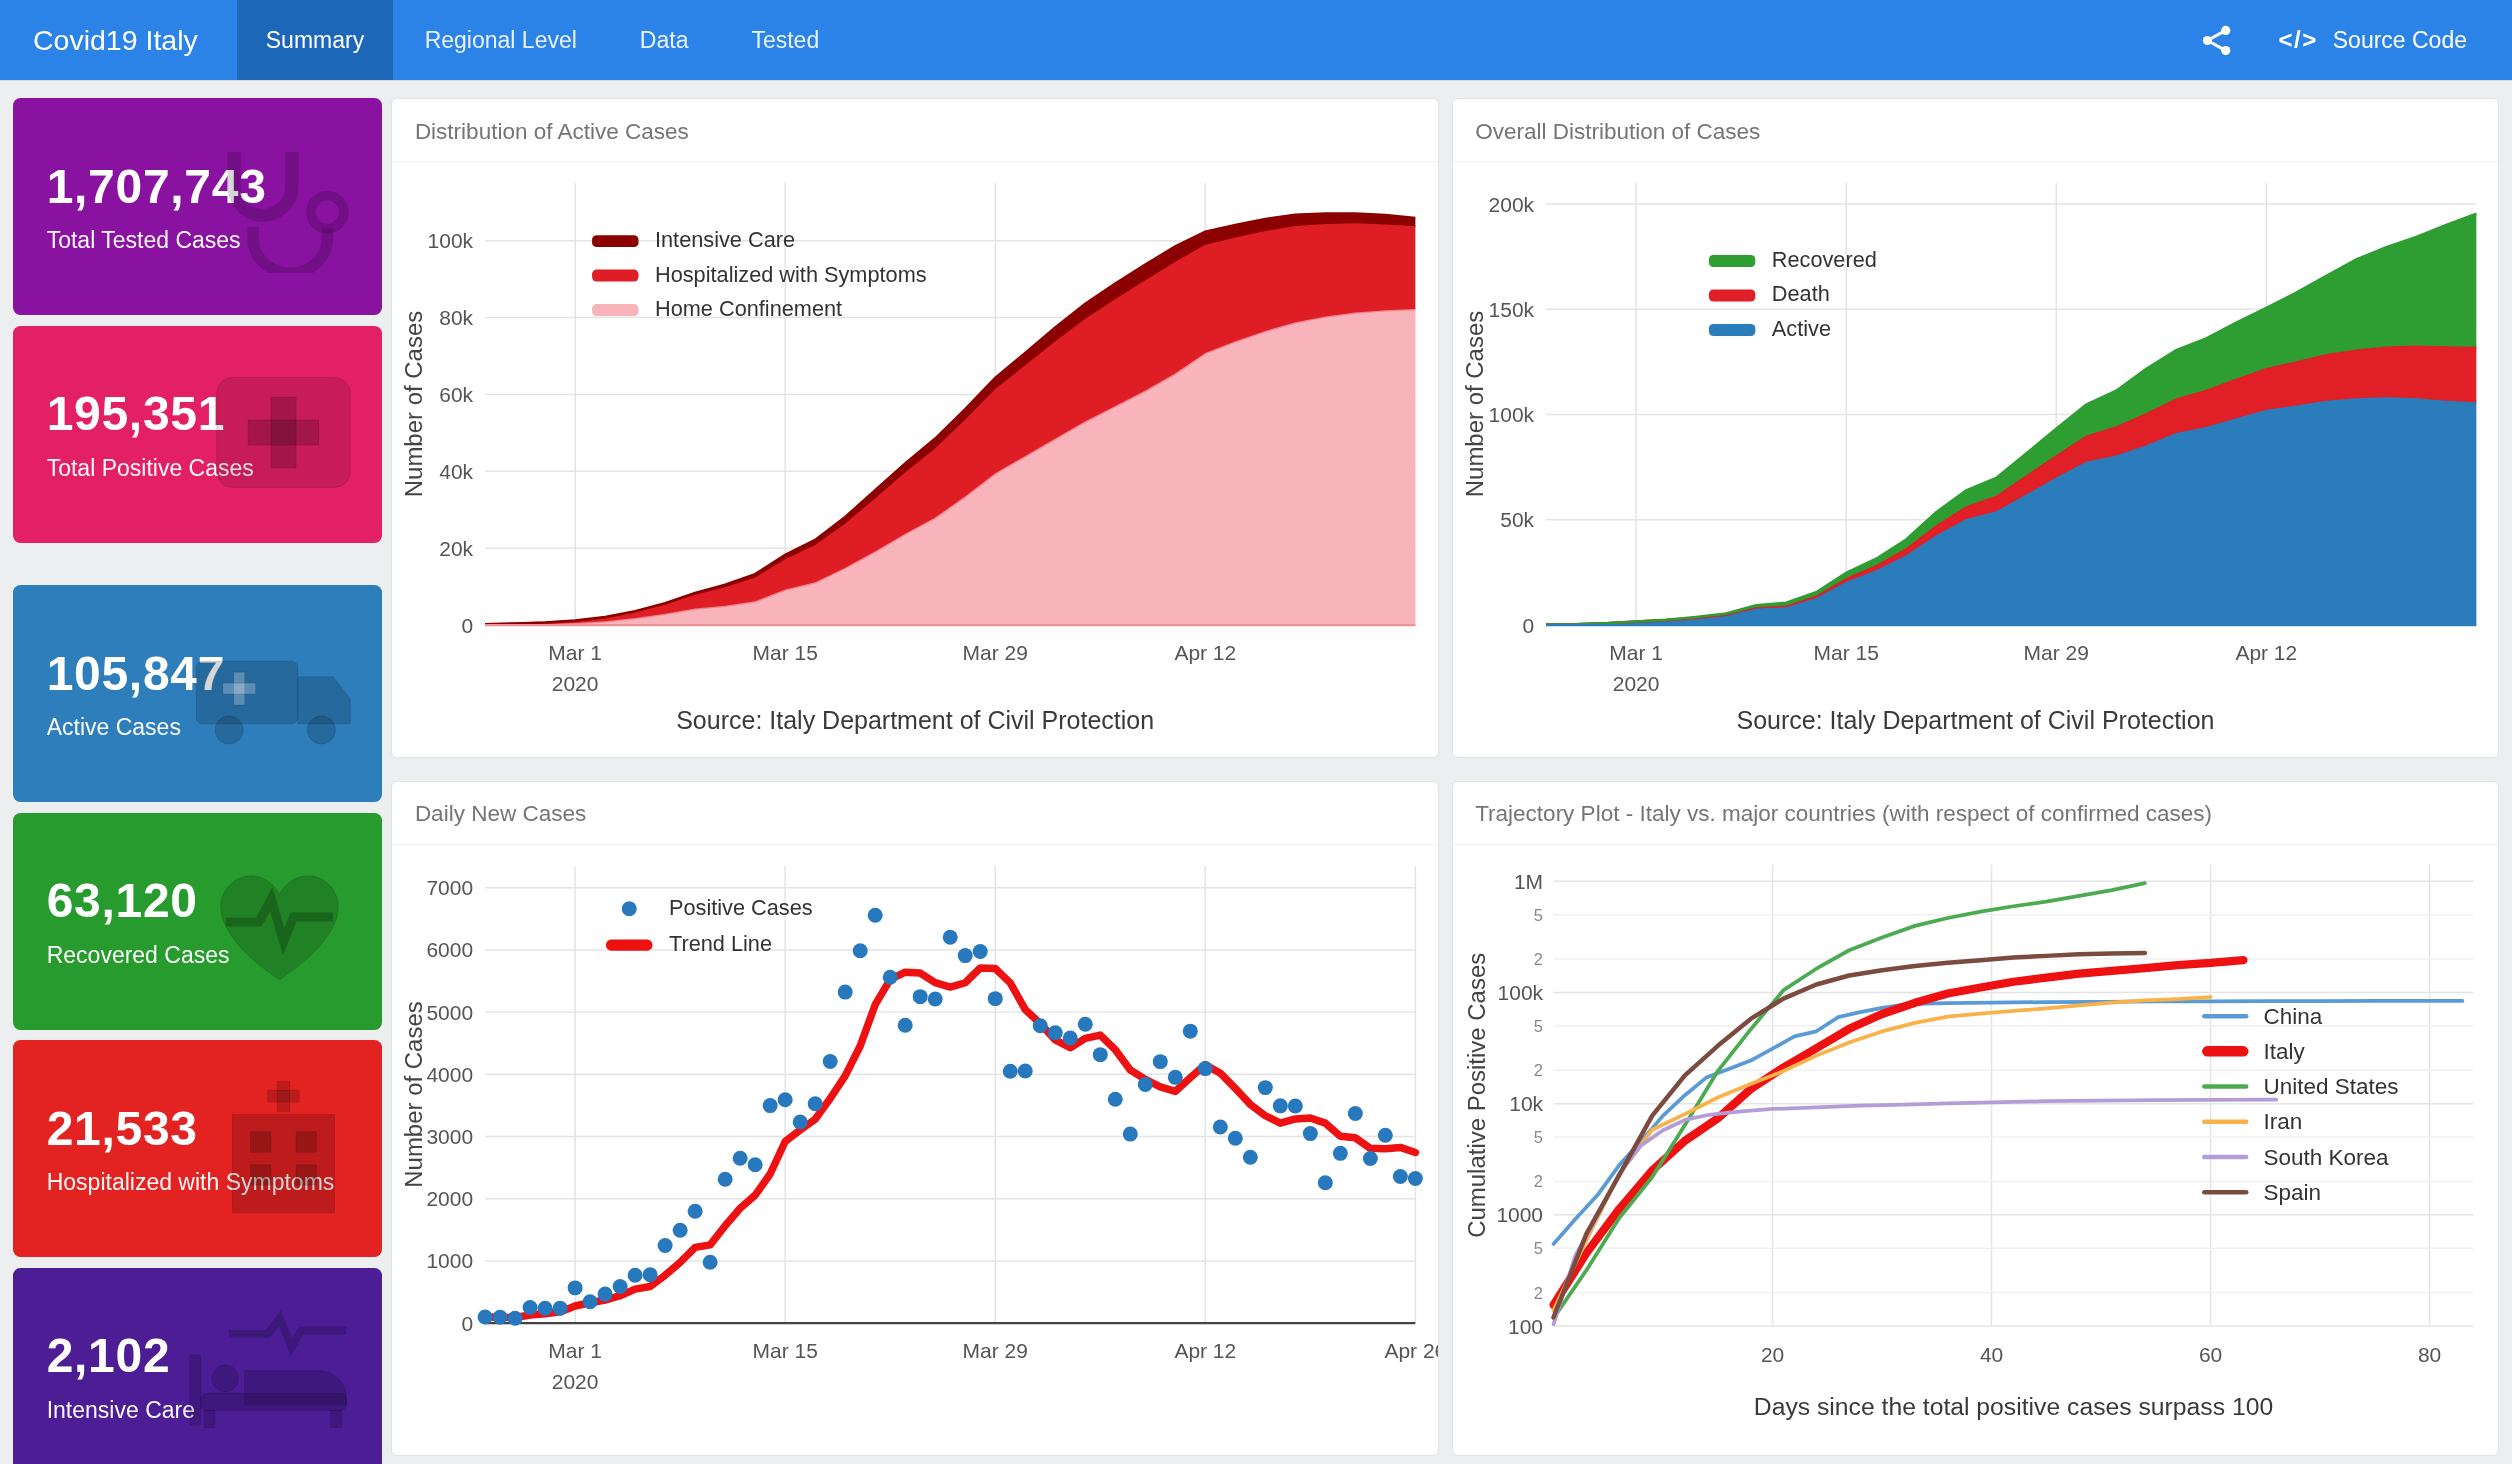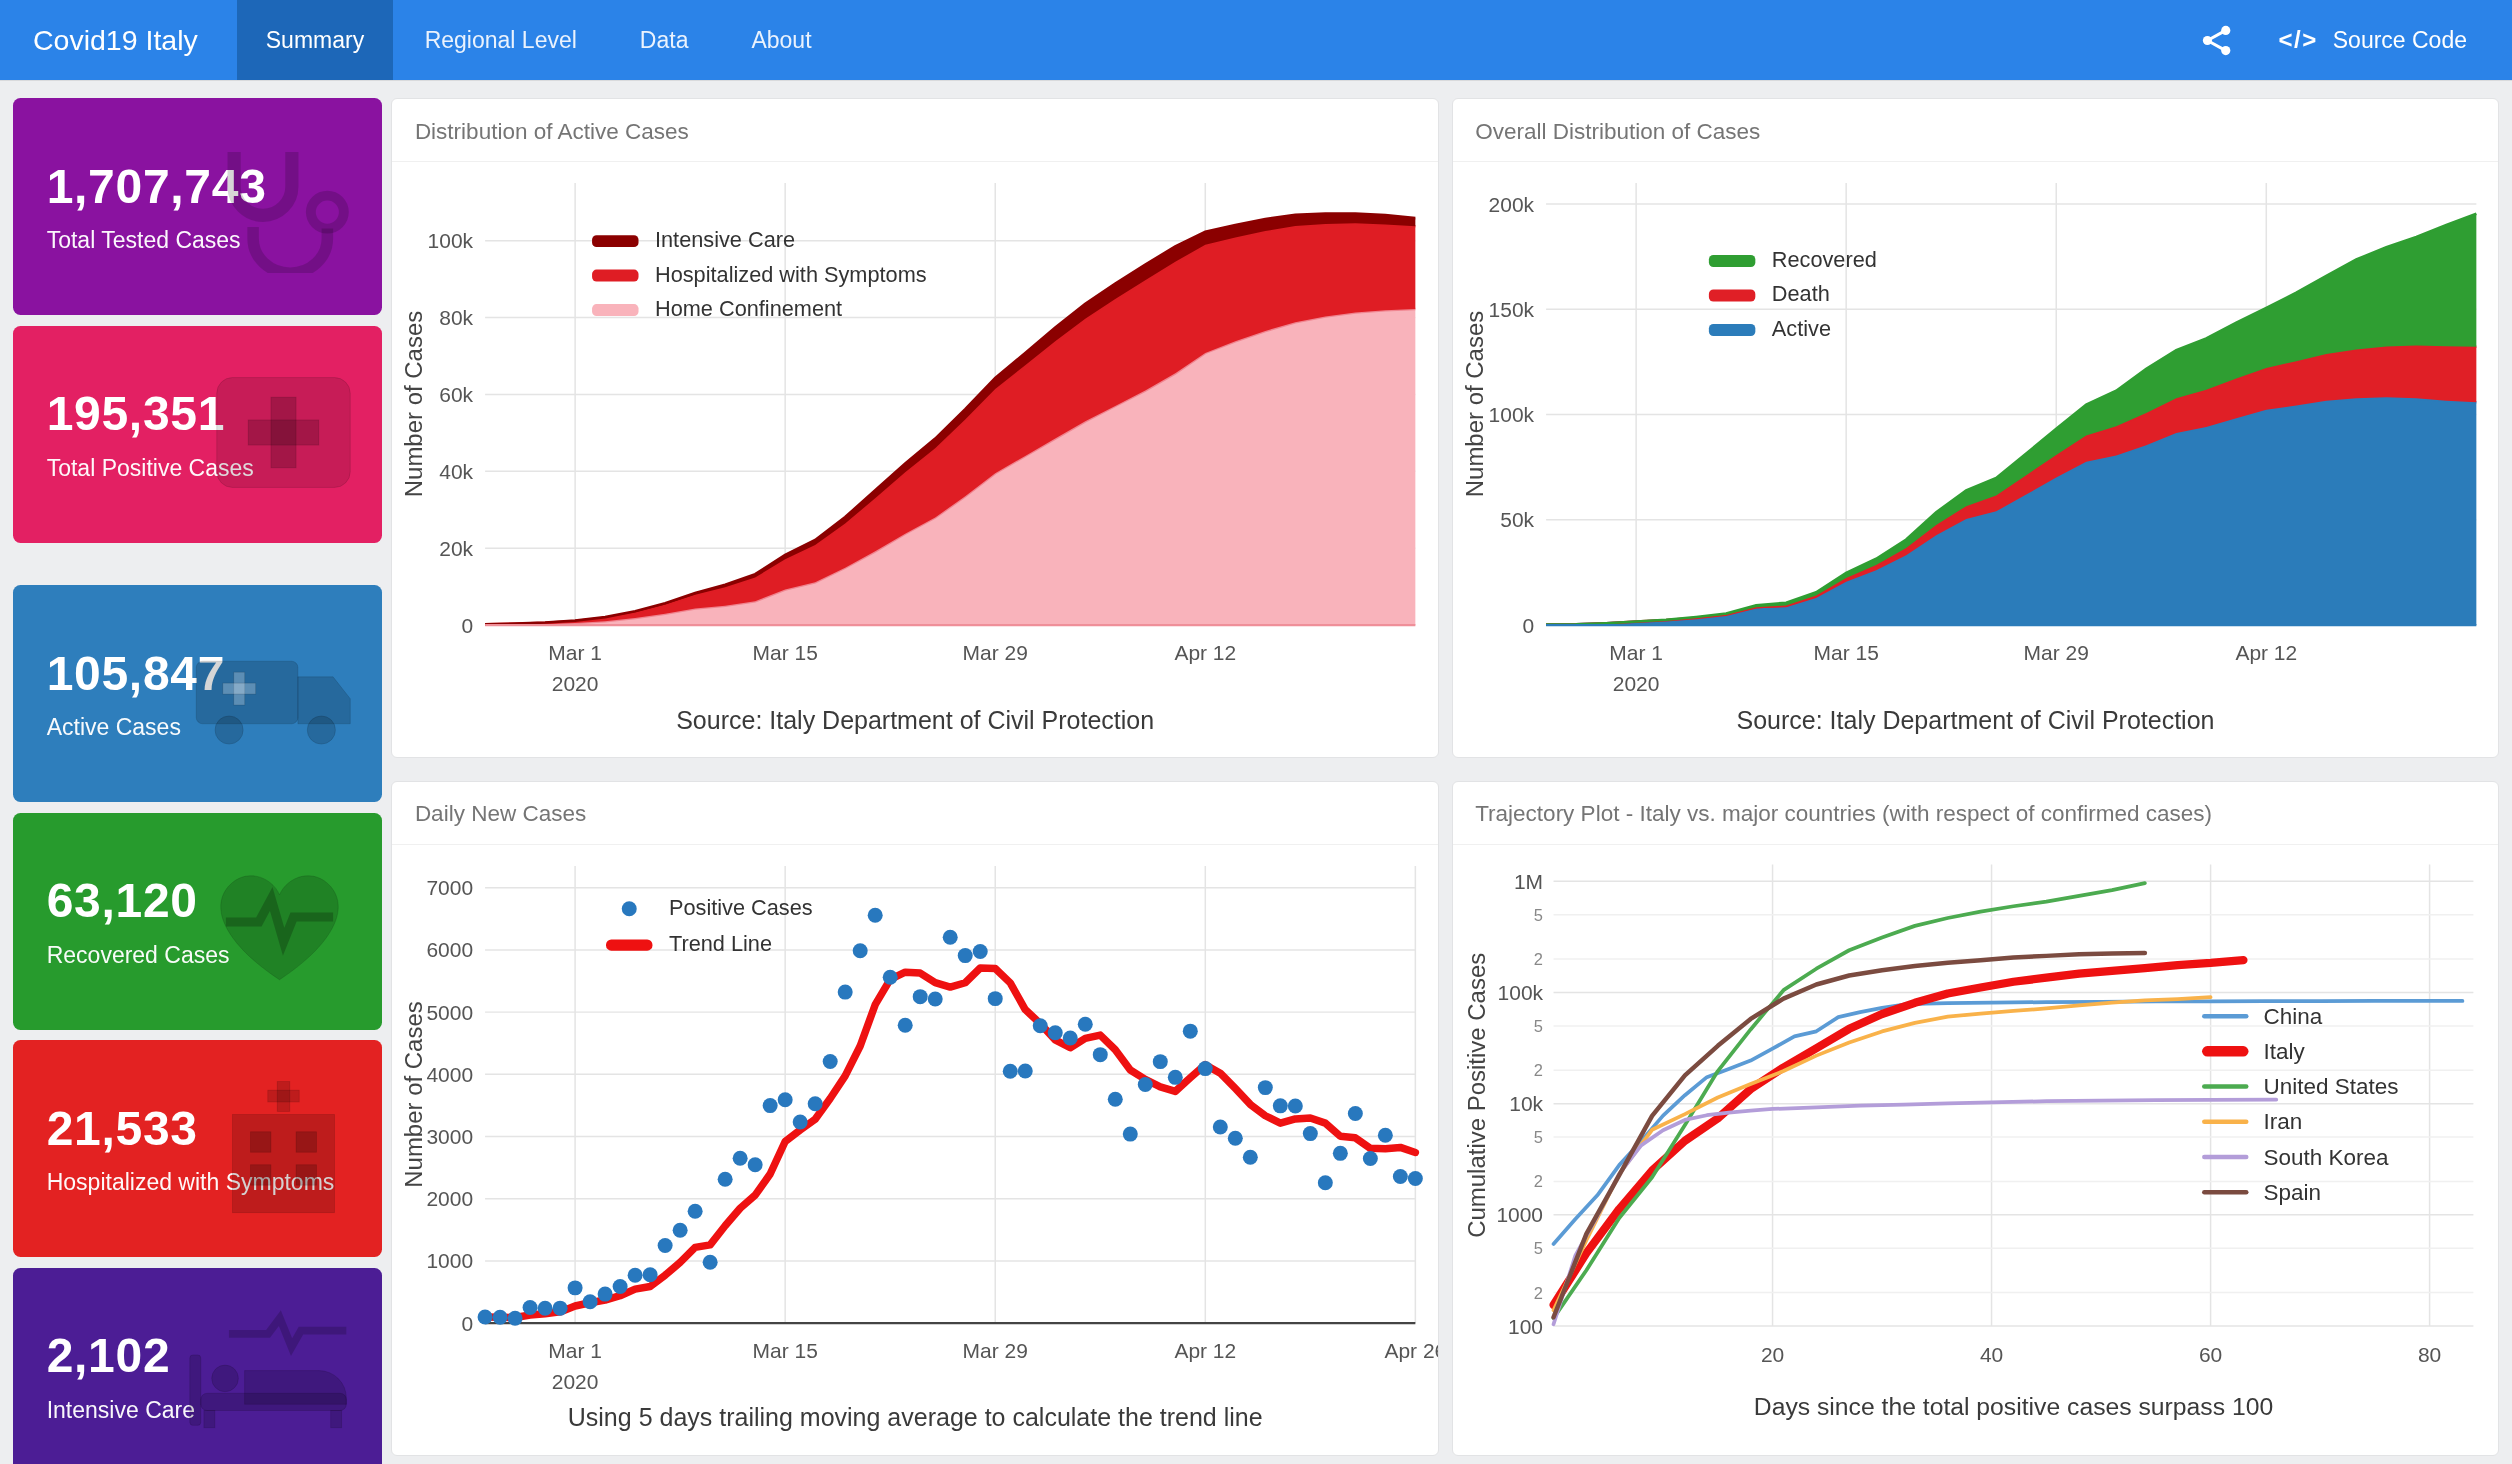--- a/index.html
+++ b/index.html
@@ -39,21 +39,21 @@
 </style>
 </head>
 <body>
 
 <div class="navbar" style="background: rgb(43, 131, 232);">
   <div class="brand">Covid19 Italy</div>
   <div class="tabs">
     <div class="tab active" style="background: rgb(29, 103, 184);">Summary</div>
     <div class="tab">Regional Level</div>
     <div class="tab">Data</div>
-    <div class="tab">About</div>
+    <div class="tab">Tested</div>
   </div>
   <div class="nav-right">
     <div class="share-btn">
       <svg width="33" height="33" viewBox="0 0 36 36">
         <circle cx="7" cy="18" r="5" fill="#fff"></circle>
           <circle cx="27" cy="7" r="5" fill="#fff"></circle>
           <circle cx="27" cy="29" r="5" fill="#fff"></circle>
         <line x1="7" y1="18" x2="27" y2="7" stroke="#fff" stroke-width="3.4"></line>
         <line x1="7" y1="18" x2="27" y2="29" stroke="#fff" stroke-width="3.4"></line>
       </svg>
@@ -331,21 +331,20 @@
             <circle cx="1305.4274193548388" cy="418.40000000000003" r="10" fill="#2878be"></circle>
             <circle cx="1325.4516129032259" cy="387.2775510204081" r="10" fill="#2878be"></circle>
             <circle cx="1345.475806451613" cy="442.38503401360543" r="10" fill="#2878be"></circle>
             <circle cx="1365.5" cy="445.12380952380954" r="10" fill="#2878be"></circle>
             <circle cx="316.395" cy="85" r="10" fill="#2878be"></circle>
             <text x="369.395" y="94" font-size="29" fill="#333" text-anchor="start" font-family="Liberation Sans, DejaVu Sans, sans-serif">Positive Cases</text>
             <rect x="285.395" y="126" width="62" height="15" rx="7" fill="#ee1111"></rect>
             <text x="369.395" y="142" font-size="29" fill="#333" text-anchor="start" font-family="Liberation Sans, DejaVu Sans, sans-serif">Trend Line</text>
           </svg>
         </div>
-      <div class="caption">Using 5 days trailing moving average to calculate the trend line</div>
     </div>
     <div class="panel">
       <div class="panel-h">Trajectory Plot - Italy vs. major countries (with respect of confirmed cases)</div>
       <div class="chart-host" id="chart3">
           <svg width="1046" height="610" viewBox="0 0 1395.5 814">
             <line x1="426.26190476190476" y1="26" x2="426.26190476190476" y2="642" stroke="#e4e4e4" stroke-width="2"></line>
             <text x="426.26190476190476" y="690" font-size="28" fill="#555" text-anchor="middle" font-family="Liberation Sans, DejaVu Sans, sans-serif">20</text>
             <line x1="718.5238095238095" y1="26" x2="718.5238095238095" y2="642" stroke="#e4e4e4" stroke-width="2"></line>
             <text x="718.5238095238095" y="690" font-size="28" fill="#555" text-anchor="middle" font-family="Liberation Sans, DejaVu Sans, sans-serif">40</text>
             <line x1="1010.7857142857143" y1="26" x2="1010.7857142857143" y2="642" stroke="#e4e4e4" stroke-width="2"></line>

